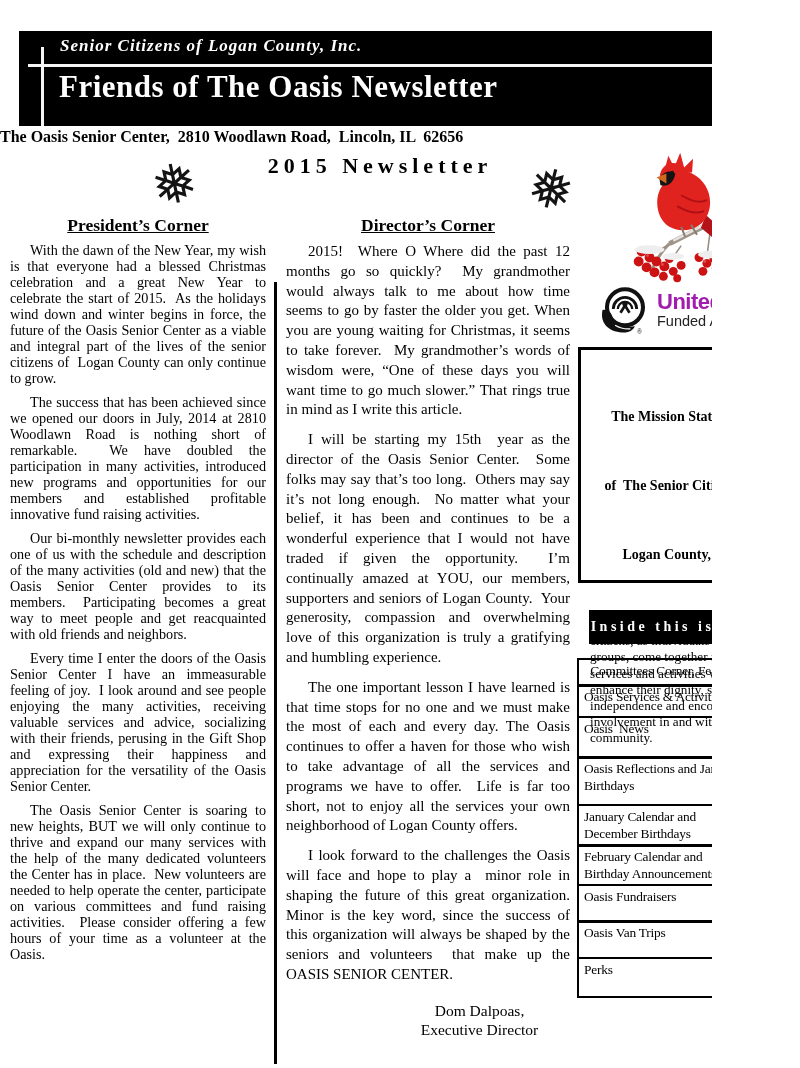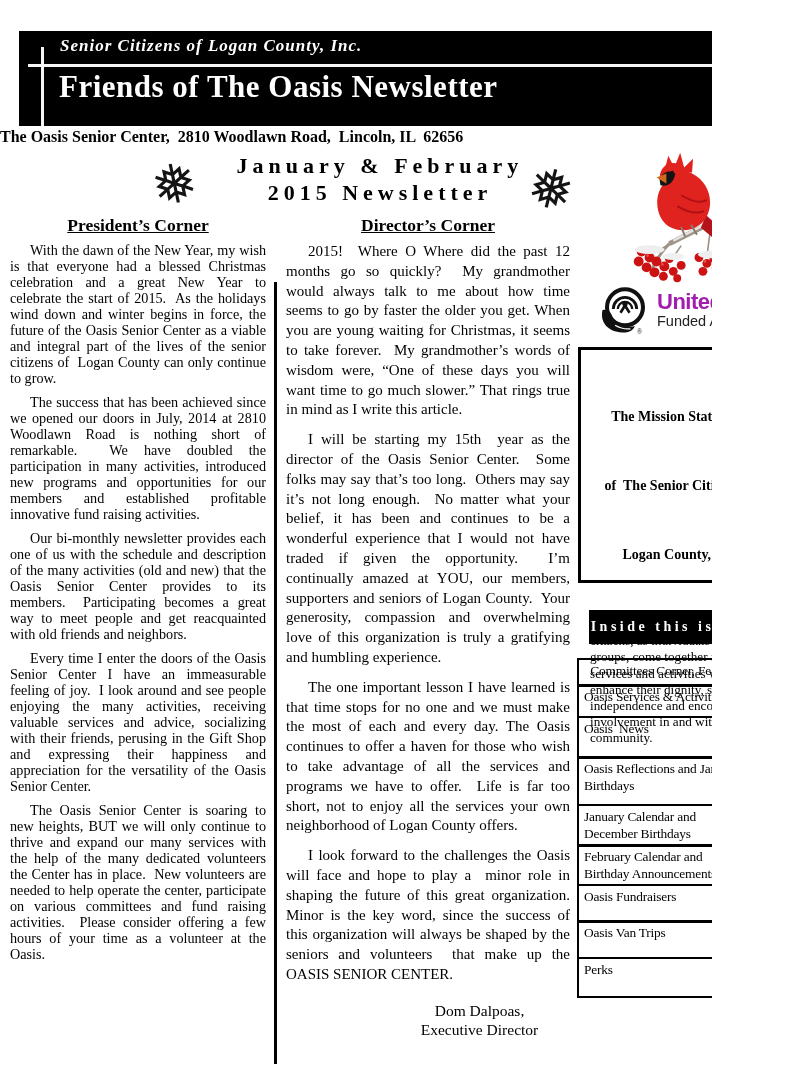--- a/index.html
+++ b/index.html
@@ -78,21 +78,20 @@
     <div class="org-name">Senior Citizens of Logan County, Inc.</div>
     <div class="h-line"></div>
     <div class="v-line"></div>
     <div class="main-title">Friends of The Oasis Newsletter</div>
   </div>
 
   <div class="address prewrap">The Oasis Senior Center,  2810 Woodlawn Road,  Lincoln, IL  62656</div>
 
   <div class="snowflake left">❅</div>
   <div class="issue-title">
-    <div>January &amp; February</div>
     <div>2015 Newsletter</div>
   </div>
   <div class="snowflake right">❅</div>
 
   <svg class="cardinal" viewBox="0 0 170 150" xmlns="http://www.w3.org/2000/svg">
 
     <path d="M152,60 C120,72 90,88 58,104" stroke="#a09486" stroke-width="5" fill="none"></path>
     <path d="M152,58 C120,70 92,86 62,101" stroke="#e3e3e3" stroke-width="2.5" fill="none"></path>
     <path d="M58,104 C50,112 45,120 41,129" stroke="#a09486" stroke-width="3" fill="none"></path>
     <path d="M120,76 C125,88 128,98 126,110 M126,96 L136,106 M126,100 L118,112" stroke="#9a8f82" stroke-width="2.2" fill="none"></path>

